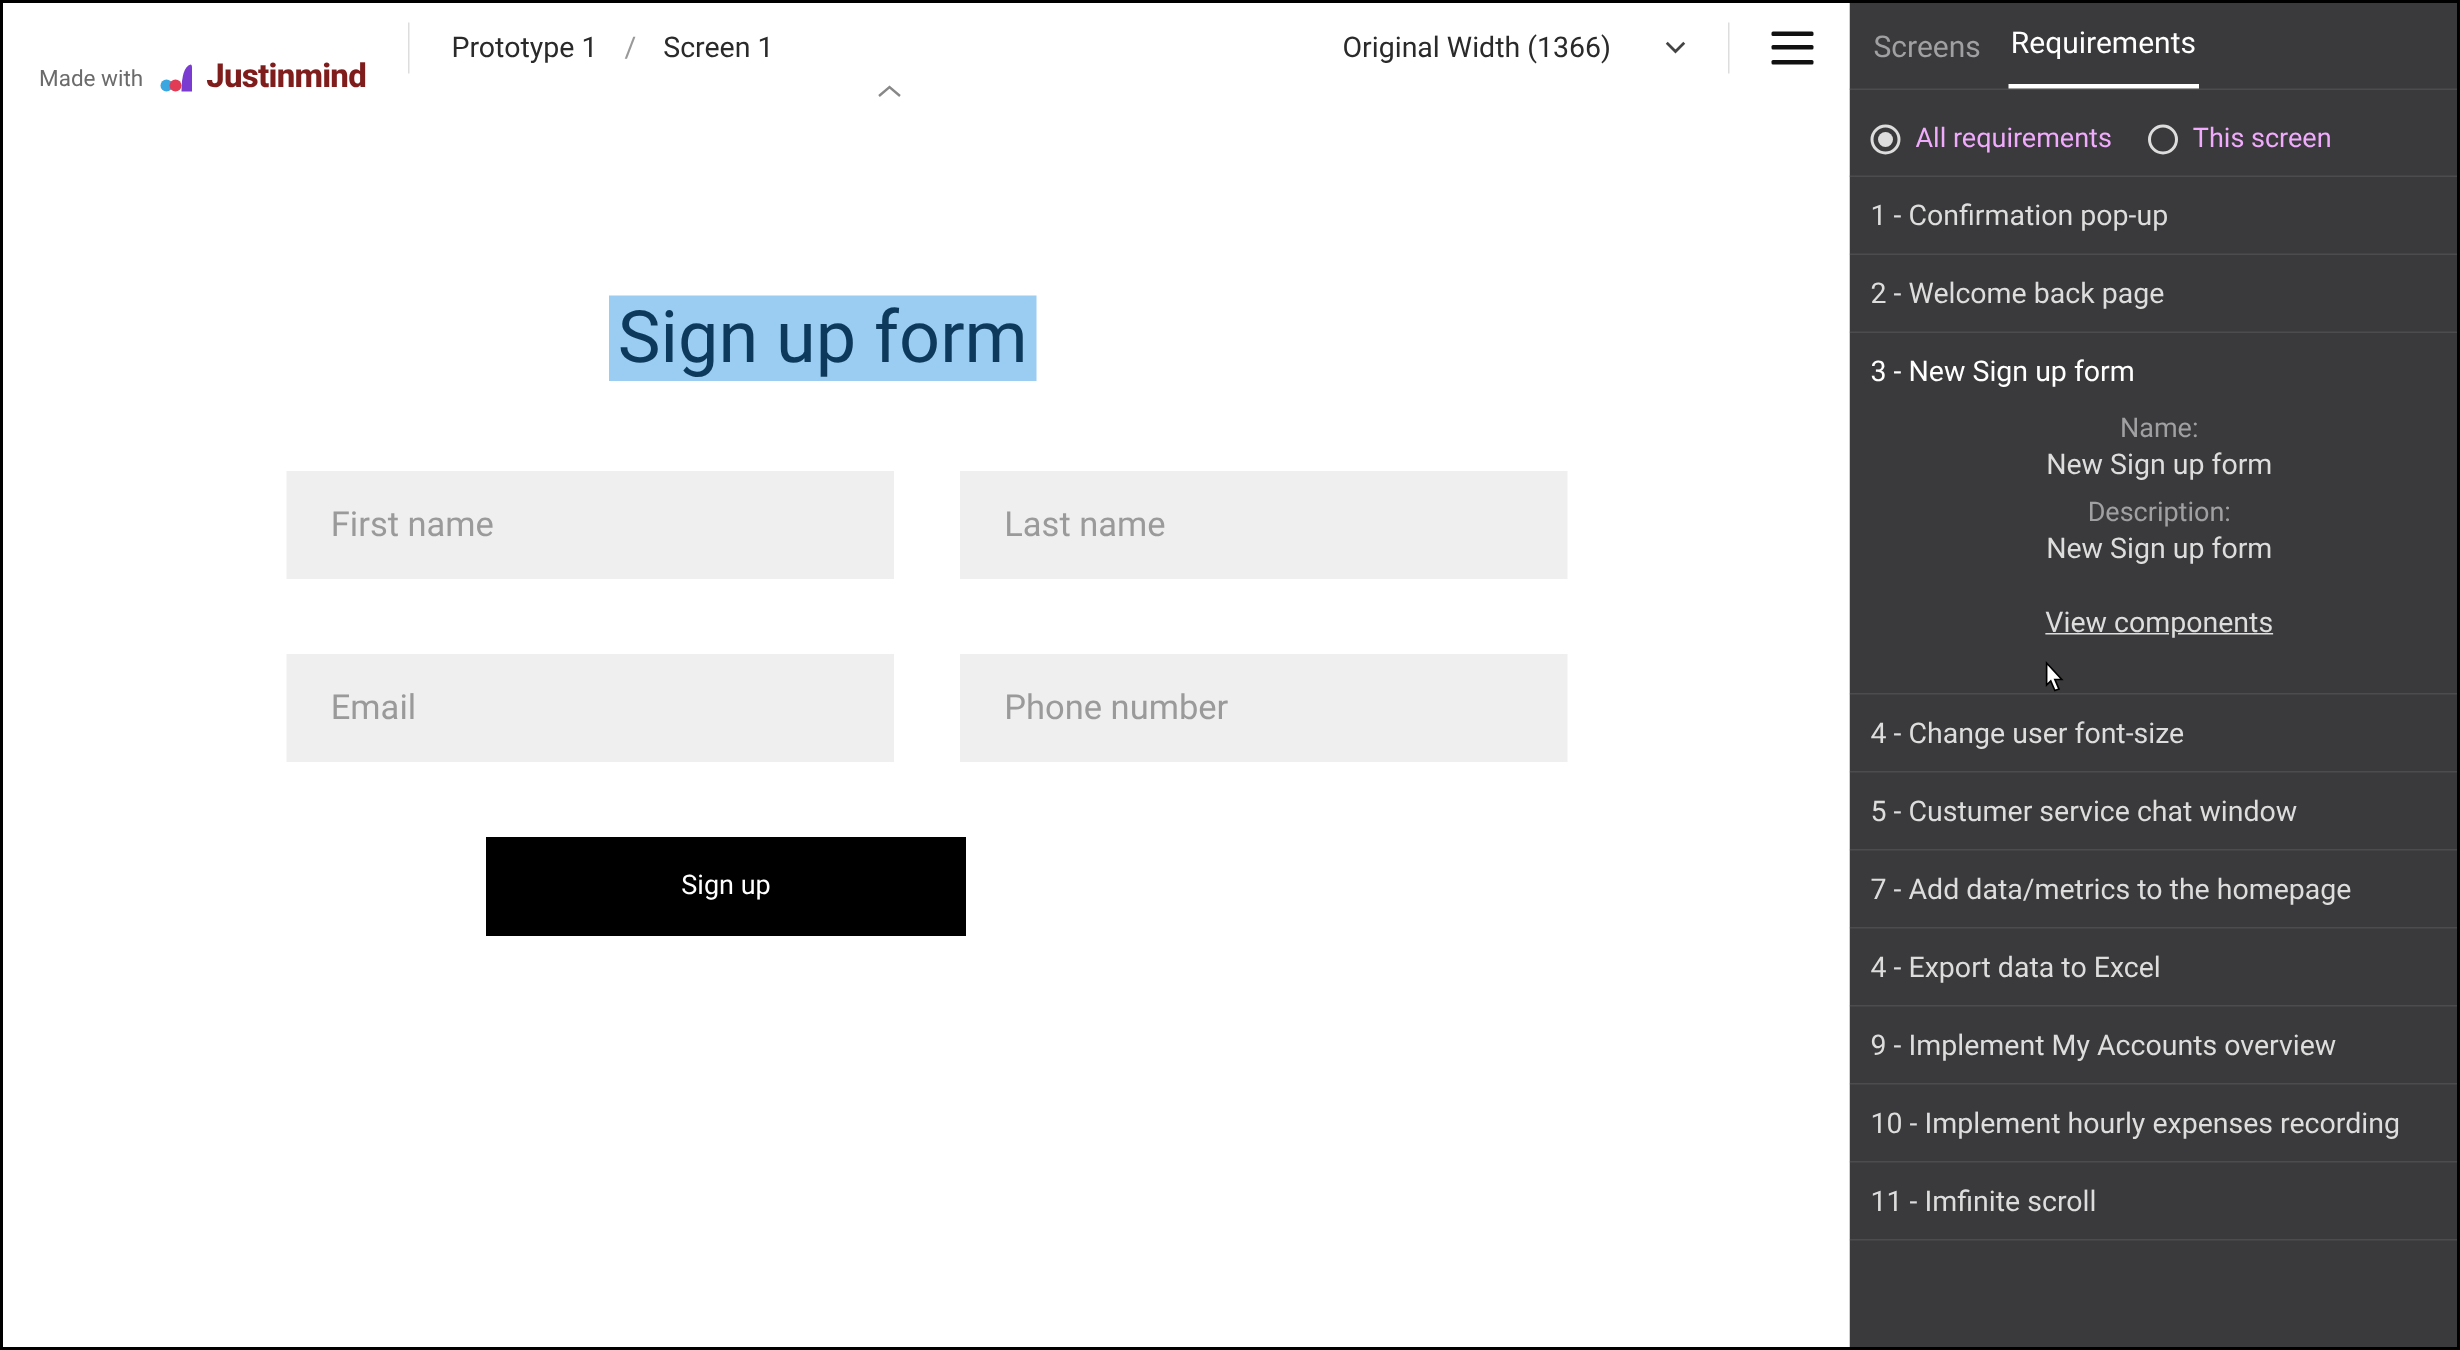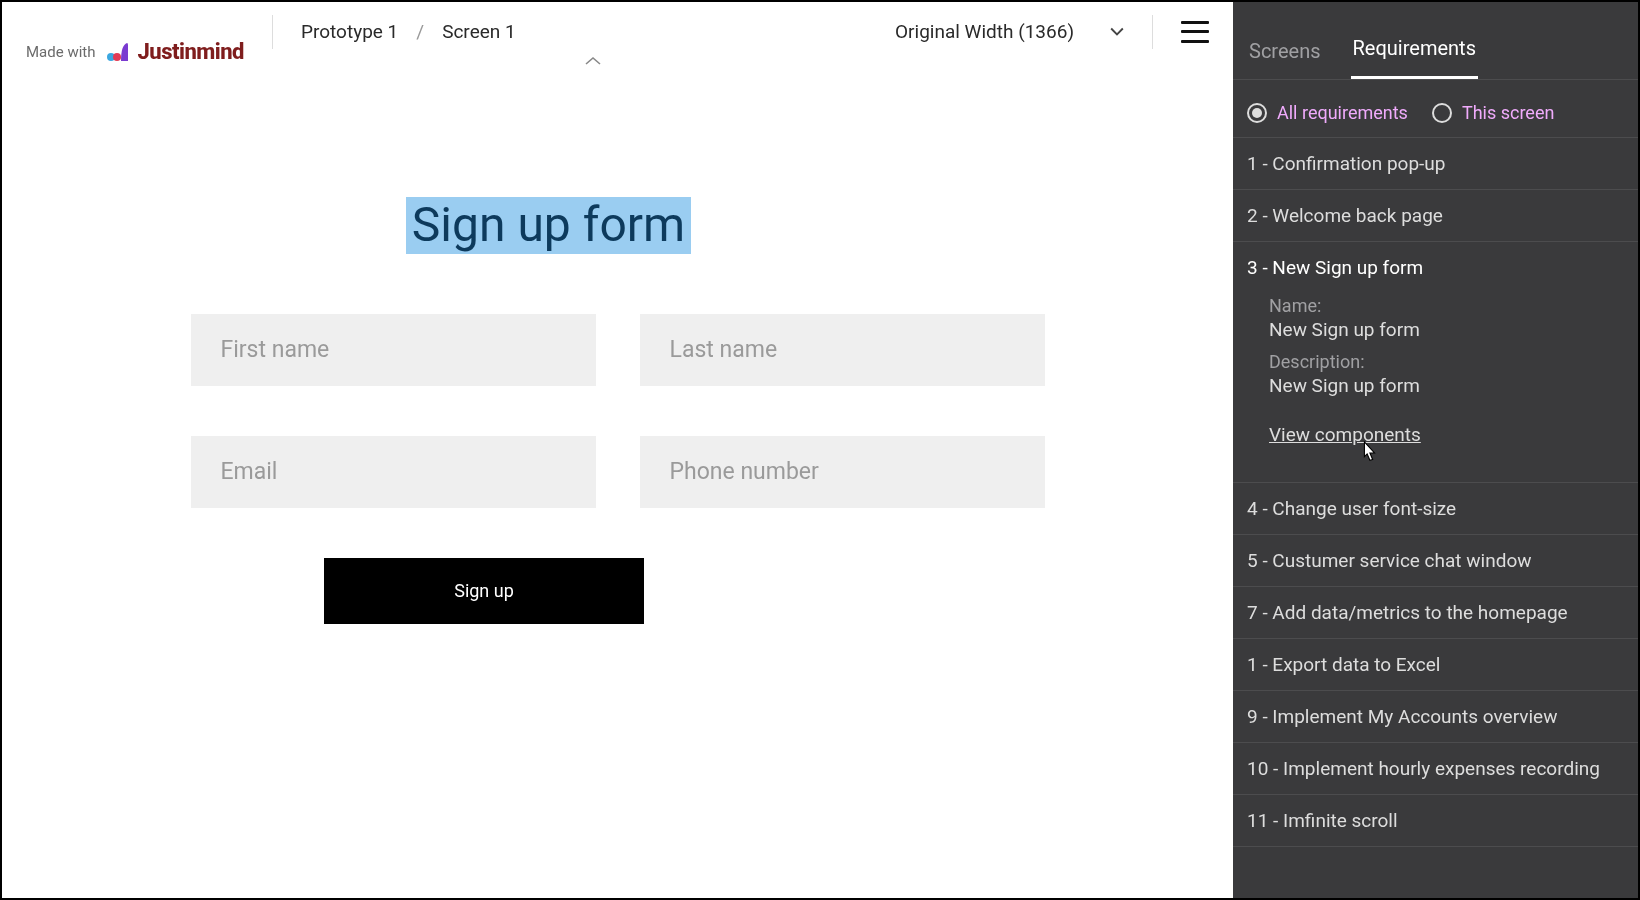--- a/index.html
+++ b/index.html
@@ -165,24 +165,24 @@
     .panel {
       width: 405px;
       background: #3a3a3c;
       color: #ddd;
       display: flex;
       flex-direction: column;
       font-size: 18px;
     }
     .panel-tabs {
       display: flex;
-      height: 78px;
+      height: 58px;
       align-items: flex-end;
       padding: 0 14px;
-      gap: 28px;
+      gap: 16px;
       border-bottom: 1px solid #4c4c4e;
     }
     .panel-tab {
       padding: 16px 2px;
       color: #a0a0a3;
       cursor: pointer;
       font-size: 20px;
     }
     .panel-tab.active {
       color: #fff;
@@ -229,20 +229,21 @@
       border-bottom: 1px solid #4c4c4e;
       color: #ddd;
       cursor: pointer;
       font-size: 19px;
     }
     .req-item.active {
       color: #fff;
     }
     .req-details {
       padding: 6px 14px 22px 22px;
+      text-align: center;
     }
     .req-label {
       color: #a0a0a3;
       font-size: 18px;
       margin-top: 10px;
     }
     .req-value {
       color: #ddd;
       font-size: 19px;
       margin-top: 2px;
@@ -346,21 +347,21 @@
           <div class="req-label">Name:</div>
           <div class="req-value">New Sign up form</div>
           <div class="req-label">Description:</div>
           <div class="req-value">New Sign up form</div>
           <span class="view-components">View components</span>
         </div>
       </div>
       <div class="req-item">4 - Change user font-size</div>
       <div class="req-item">5 - Custumer service chat window</div>
       <div class="req-item">7 - Add data/metrics to the homepage</div>
-      <div class="req-item">1 - Export data to Excel</div>
+      <div class="req-item">4 - Export data to Excel</div>
       <div class="req-item">9 - Implement My Accounts overview</div>
       <div class="req-item">10 - Implement hourly expenses recording</div>
       <div class="req-item">11 - Imfinite scroll</div>
     </div>
   </div>
 </div>
 
 <svg class="cursor" style="left:1358px; top:440px" viewBox="0 0 24 28">
   <path d="M7 2 L7 18 L10 15 L13 22 L16 21 L13 14 L18 14 Z" fill="#fff" stroke="#000" stroke-width="1.2"></path>
 </svg>

